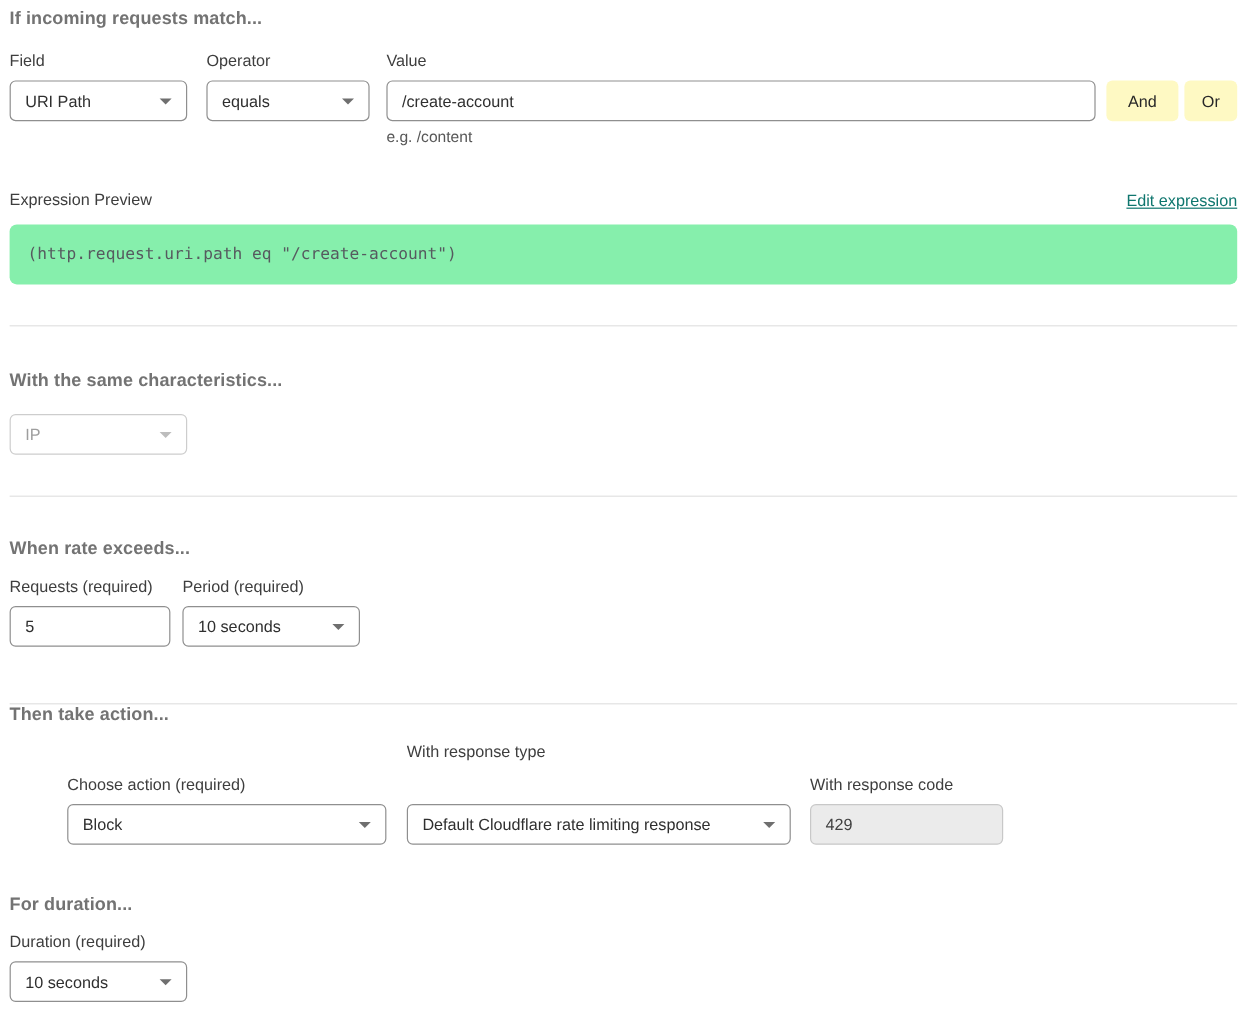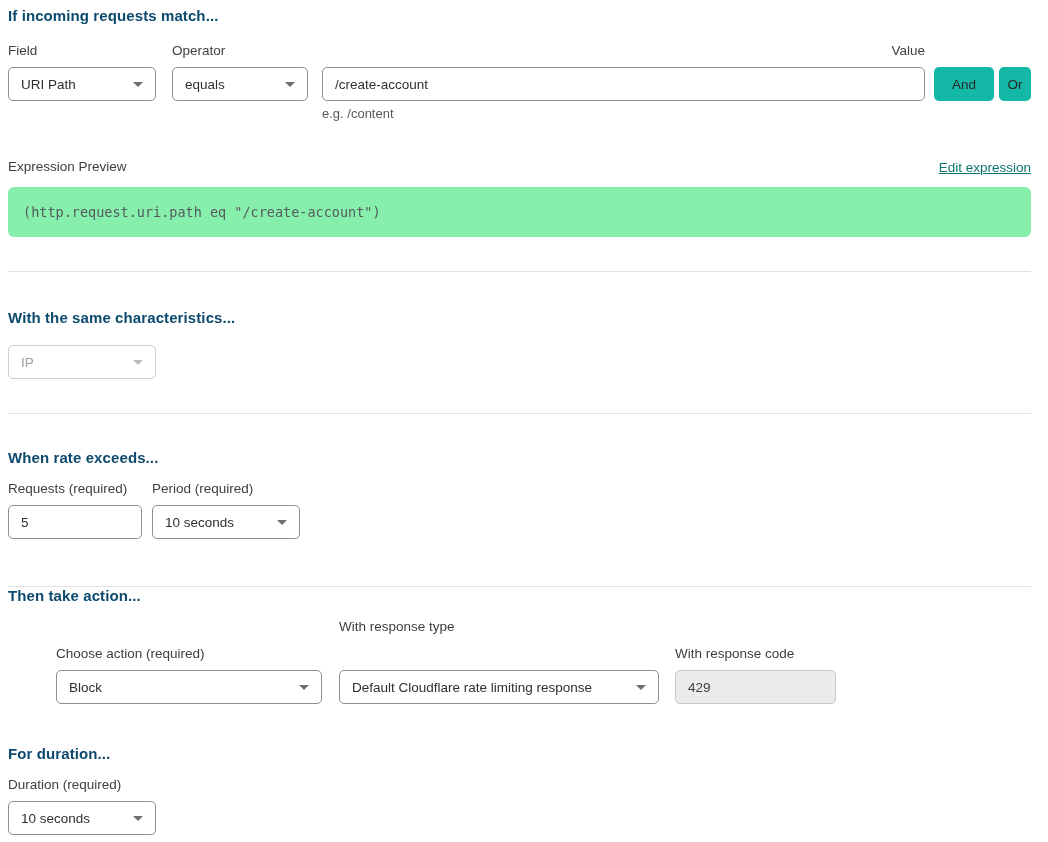--- a/index.html
+++ b/index.html
@@ -9,21 +9,21 @@
     width: 1048px;
     font-family: "Liberation Sans", sans-serif;
     color: #2f2f2f;
     -webkit-font-smoothing: antialiased;
   }
   .page { padding: 7px 17px 8px 8px; width: 1048px; }
 
   .section-heading {
     font-size: 15px;
     font-weight: 700;
-    color: #0c4a6e;
+    color: #737373;
     line-height: 18px;
     letter-spacing: 0.1px;
   }
 
   .field-label {
     display: block;
     font-size: 13.5px;
     color: #3e3e3e;
     line-height: 16px;
     margin-bottom: 8px;
@@ -56,21 +56,21 @@
   .select.disabled { border-color: #cdcdcd; color: #9e9e9e; cursor: default; }
   .select.disabled .chev { border-top-color: #bdbdbd; }
 
   input.control { font-family: "Liberation Sans", sans-serif; outline: none; }
   input.control:disabled { background: #ebebeb; border-color: #c8c8c8; color: #404040; }
 
   .chip-btn {
     height: 34px;
     border: none;
     border-radius: 5px;
-    background: #14b8a6;
+    background: #fef9c3;
     color: #282828;
     font-size: 13.5px;
     font-family: "Liberation Sans", sans-serif;
     cursor: pointer;
   }
 
   .hint { font-size: 13px; color: #575757; margin: 5px 0 0 314px; line-height: 15px; }
 
   .expr-header { display: flex; justify-content: space-between; align-items: flex-end; margin-top: 38px; }
   .expr-label { font-size: 13.5px; color: #3e3e3e; line-height: 16px; }
@@ -89,23 +89,23 @@
     color: #565a5f;
     white-space: pre;
   }
 
   .divider { height: 1px; background: #e2e2e2; border: none; }
 
   
   .match-row { margin-top: 18px; }
   .w-field { width: 148px; }
   .w-operator { width: 136px; margin-left: 16px; }
-  .g-value { flex: 1 1 auto; margin-left: 14px; align-items: flex-end; }
+  .g-value { flex: 1 1 auto; margin-left: 14px; }
   .and-btn { width: 60px; margin-left: 9px; }
-  .or-btn { width: 32px; margin-left: 5px; }
+  .or-btn { width: 44px; margin-left: 5px; }
 
   .divider-1 { margin-top: 34px; }
   .heading-2 { margin-top: 37px; }
   .char-select { width: 148px; margin-top: 18px; }
   .divider-2 { margin-top: 34px; }
   .heading-3 { margin-top: 35px; }
   .rate-row { margin-top: 14px; }
   .w-requests { width: 134px; }
   .w-period { width: 148px; margin-left: 10px; }
   .divider-3 { margin-top: 47px; }

